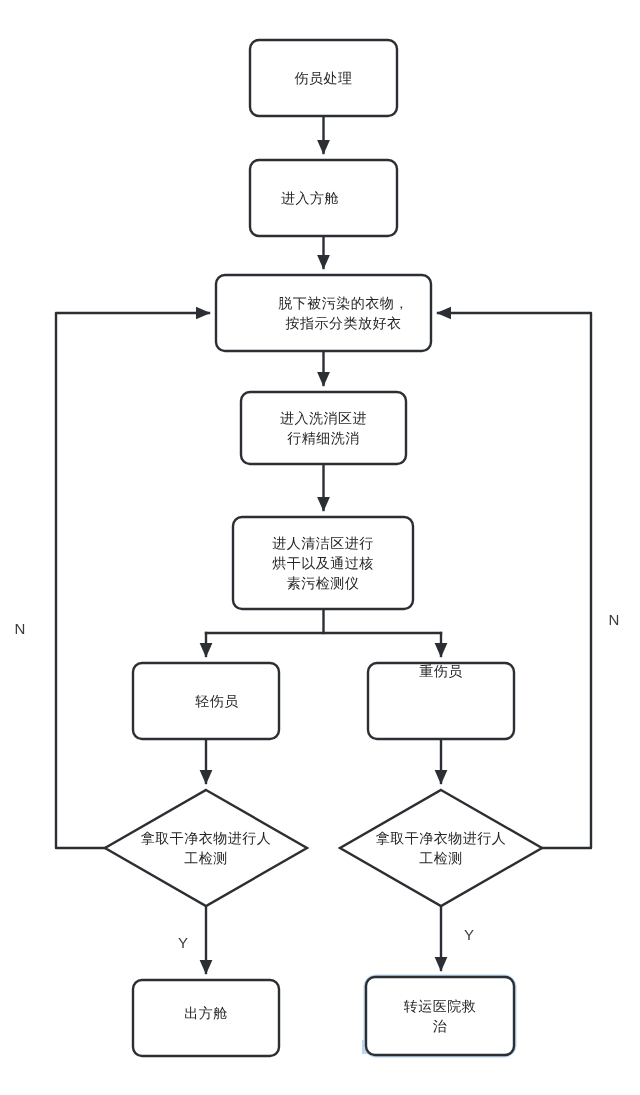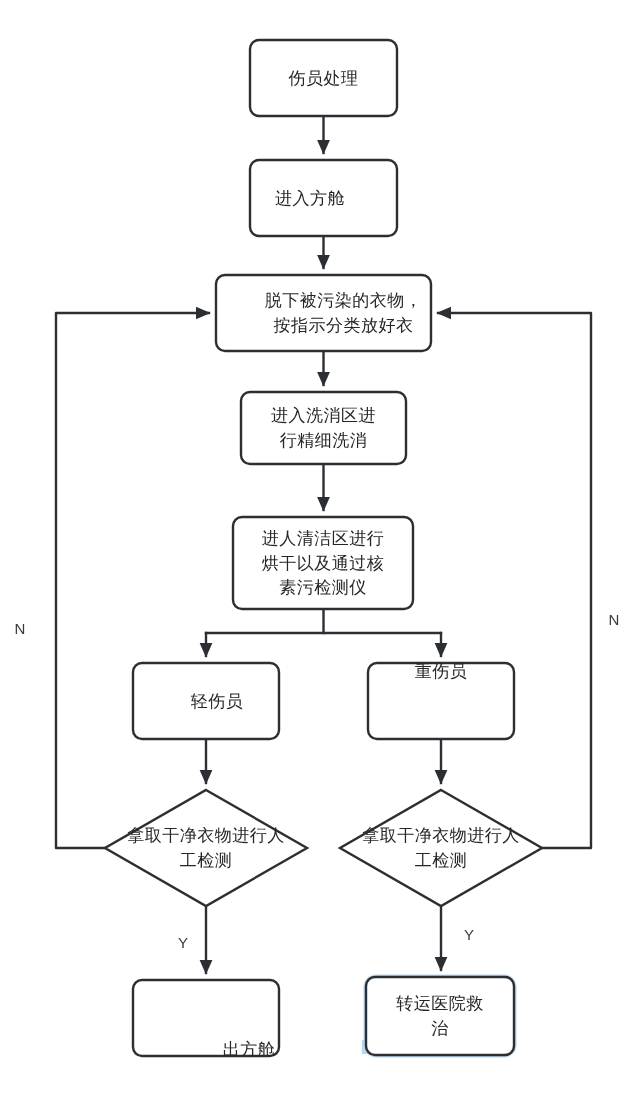--- a/index.html
+++ b/index.html
@@ -22,21 +22,21 @@
     width: 640px;
     height: 1095px;
   }
   .node-label {
     position: absolute;
     display: flex;
     align-items: center;
     justify-content: center;
     text-align: center;
     color: #262626;
-    font-size: 17px;
+    font-size: 14px;
     line-height: 1.45;
     letter-spacing: 0.5px;
     font-family: "DejaVu Sans", "Liberation Sans", sans-serif;
     pointer-events: none;
     white-space: pre-line;
   }
   .edge-label {
     position: absolute;
     color: #3b3b3b;
     font-size: 15px;
@@ -112,20 +112,20 @@
 行精细洗消</div>
 <div class="node-label" style="left:233px; top:517px; width:180px; height:92px;">进人清洁区进行
 烘干以及通过核
 素污检测仪</div>
 <div class="node-label" style="left:133px; top:663px; width:168px; height:76px;">轻伤员</div>
 <div class="node-label" style="left:368px; top:633px; width:146px; height:76px;">重伤员</div>
 <div class="node-label" style="left:105px; top:818px; width:202px; height:60px;">拿取干净衣物进行人
 工检测</div>
 <div class="node-label" style="left:340px; top:818px; width:202px; height:60px;">拿取干净衣物进行人
 工检测</div>
-<div class="node-label" style="left:133px; top:1016px; width:146px; height:66px;padding-left:43px;">出方舱</div>
+<div class="node-label" style="left:133px; top:980px; width:146px; height:66px;">出方舱</div>
 <div class="node-label" style="left:366px; top:977px; width:148px; height:78px;">转运医院救
 治</div>
 
 <div class="edge-label" style="left:10px; top:620px; width:20px;">N</div>
 <div class="edge-label" style="left:604px; top:611px; width:20px;">N</div>
 <div class="edge-label" style="left:174px; top:934px; width:18px;">Y</div>
 <div class="edge-label" style="left:460px; top:926px; width:18px;">Y</div>
 
 </body></html>

